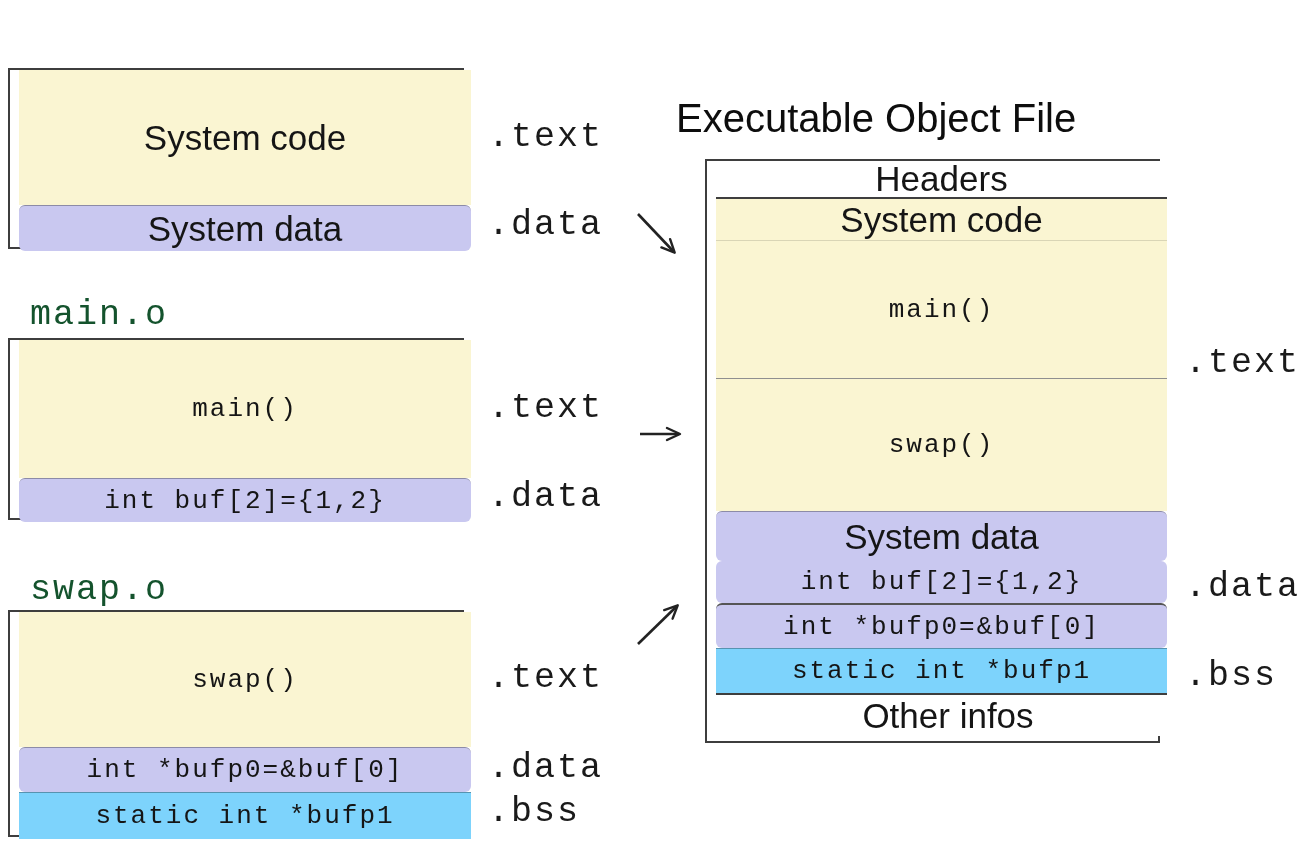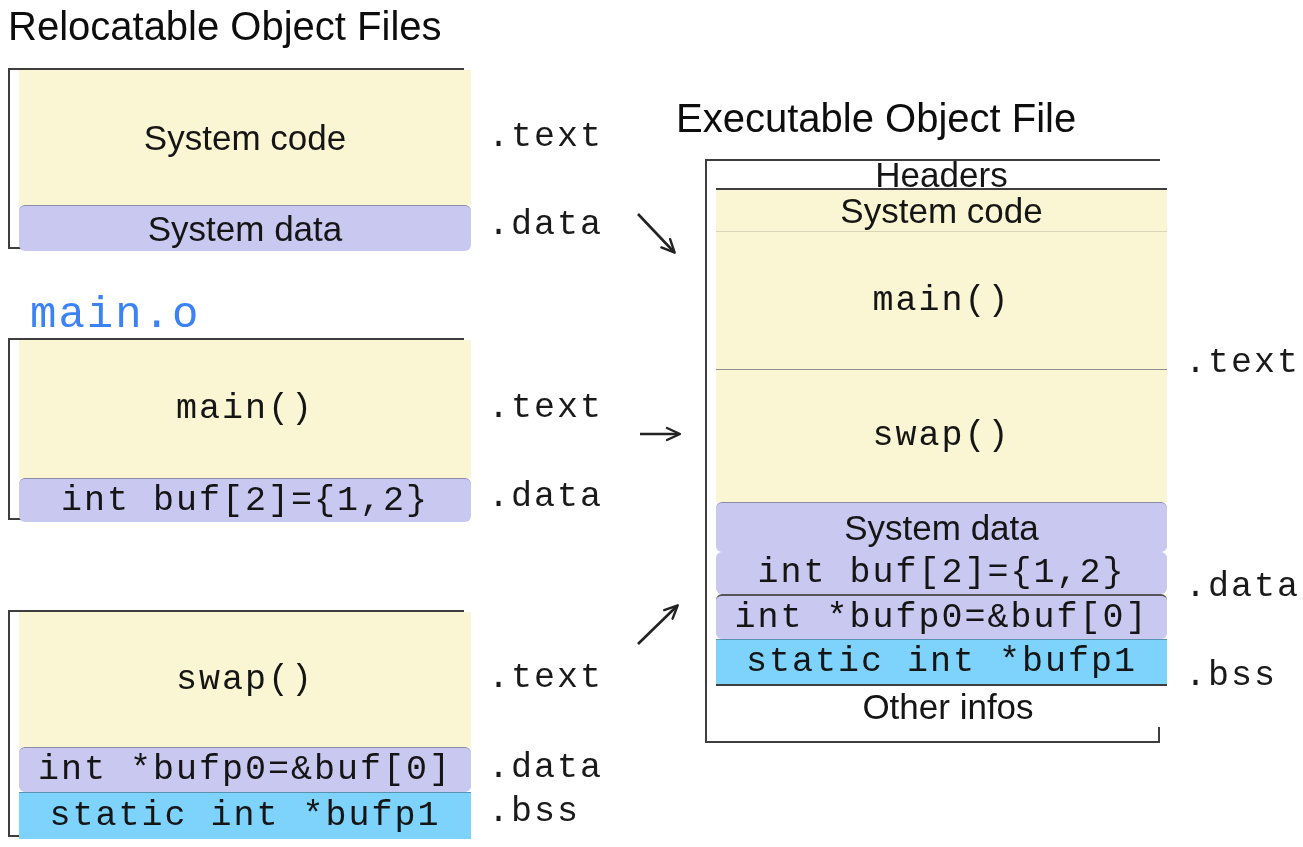--- a/index.html
+++ b/index.html
@@ -9,36 +9,36 @@
   }
   .sans-title{
     position:absolute;font-size:40px;line-height:1.1;letter-spacing:0;color:#0d0d0d;
     white-space:nowrap;
   }
   .mono{
     font-family:"Liberation Mono","DejaVu Sans Mono",monospace;
     letter-spacing:2px;white-space:nowrap;
   }
   .filelabel{
-    position:absolute;font-size:44px;transform:translateY(-50%);color:#3b82f6;
+    position:absolute;font-size:35px;transform:translateY(-50%);color:#14532d;
   }
   .sidelabel{
     position:absolute;font-size:35px;transform:translateY(-50%);color:#1a1a1a;
   }
   .objbox{
     position:absolute;width:456px;border:2px solid #3e3e3e;box-sizing:border-box;
     background:#fff;
   }
   .sec{
     width:100%;box-sizing:border-box;display:flex;align-items:center;justify-content:center;
     overflow:hidden;
     margin-left:9px;
   }
   .sec .sans-lbl{font-size:35px;}
-  .sec .mono{font-size:35px;}
+  .sec .mono{font-size:26px;}
   .fill-text{background:#FAF5D2;}
   .fill-data{background:#C9C8F0;}
   .fill-bss{background:#D6F5D3;}
   .fill-plain{background:#ffffff;}
   .div-soft{border-top:1px solid rgba(0,0,0,0.30);}
   .div-faint{border-top:1px solid rgba(0,0,0,0.13);}
   .div-mid{border-top:1px solid #8f8f8f;}
   .div-dark{border-top:2px solid #3e3e3e;}
   .div-dark15{border-top:2px solid #555555;}
   .div-none{border-top:none;}
@@ -50,21 +50,20 @@
   .exebox .sec{flex:0 0 auto;}
   svg.arrows{position:absolute;left:0;top:0;pointer-events:none;}
 </style>
 <style>.fill-text{background:#FAF5D2;}
 .fill-data{background:#C9C8F0;border-radius:6px;}
 .fill-bss{background:#7dd3fc;}</style></head>
 <body>
 
 <div class="canvas">
 
-  <div class="sans-title" style="left:8px;top:4px;">Relocatable Object Files</div>
 
   <div class="objbox" style="left:8px;top:68px;height:181px;">
     <div class="sec fill-text" style="height:135px;">
       <span class="sans-lbl">System code</span>
     </div>
     <div class="sec fill-data div-soft" style="height:46px;">
       <span class="sans-lbl">System data</span>
     </div>
   </div>
   <div class="sidelabel mono" style="left:488px;top:137px;">.text</div>
@@ -75,39 +74,40 @@
     <div class="sec fill-text" style="height:138px;">
       <span class="mono">main()</span>
     </div>
     <div class="sec fill-data div-soft" style="height:44px;">
       <span class="mono">int buf[2]={1,2}</span>
     </div>
   </div>
   <div class="sidelabel mono" style="left:488px;top:408px;">.text</div>
   <div class="sidelabel mono" style="left:488px;top:497px;">.data</div>
 
+  <div class="filelabel mono" style="left:30px;top:590px;">swap.o</div>
   <div class="objbox" style="left:8px;top:610px;height:227px;">
     <div class="sec fill-text" style="height:135px;">
       <span class="mono">swap()</span>
     </div>
     <div class="sec fill-data div-soft" style="height:45px;">
       <span class="mono">int *bufp0=&amp;buf[0]</span>
     </div>
     <div class="sec fill-bss div-soft" style="height:47px;">
       <span class="mono">static int *bufp1</span>
     </div>
   </div>
   <div class="sidelabel mono" style="left:488px;top:678px;">.text</div>
   <div class="sidelabel mono" style="left:488px;top:768px;">.data</div>
   <div class="sidelabel mono" style="left:488px;top:812px;">.bss</div>
 
   <div class="sans-title" style="left:676px;top:96px;">Executable Object File</div>
 
   <div class="exebox">
-    <div class="sec fill-plain" style="height:27px;text-align:right;">
+    <div class="sec fill-plain" style="height:36px;text-align:right;">
       <span class="sans-lbl">Headers</span>
     </div>
     <div class="sec fill-text div-dark" style="height:43px;">
       <span class="sans-lbl">System code</span>
     </div>
     <div class="sec fill-text div-faint" style="height:138px;">
       <span class="mono">main()</span>
     </div>
     <div class="sec fill-text div-mid" style="height:133px;">
       <span class="mono">swap()</span>

